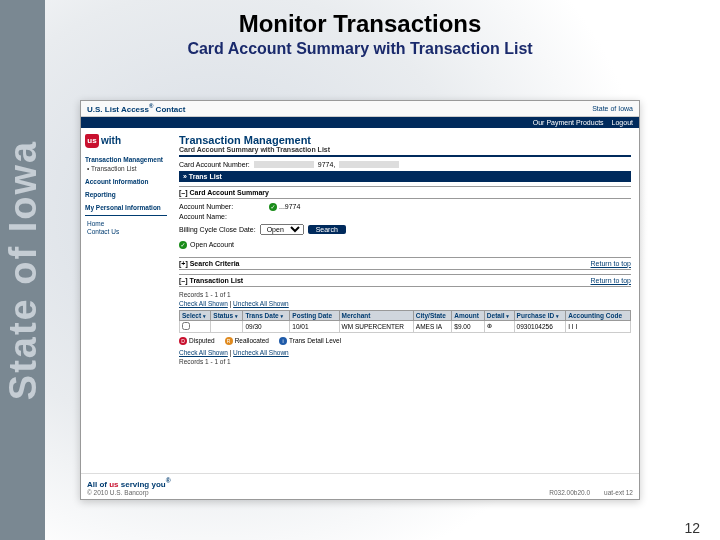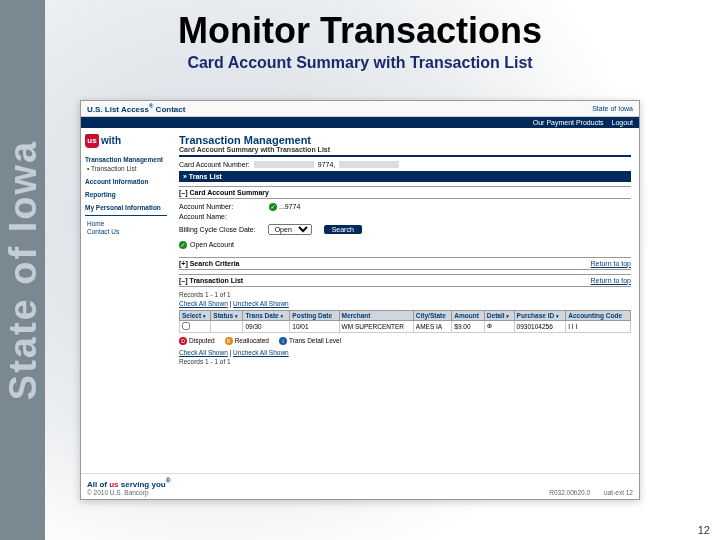--- a/index.html
+++ b/index.html
@@ -1,21 +1,21 @@
 <!DOCTYPE html>
 <html><head>
 <meta charset="utf-8">
 <style>
   * { margin: 0; padding: 0; box-sizing: border-box; }
   body { width: 720px; height: 540px; font-family: Arial, sans-serif; position: relative; background: #fff; overflow: hidden; }
   .bg-blur { position: absolute; left: 0; top: 0; width: 100%; height: 100%; background: radial-gradient(ellipse 60% 70% at 30% 40%, #d6dce4 0%, #e9ecef 60%, #fff 100%); z-index: 0; }
   .sidebar-text { position: absolute; left: 0; top: 0; width: 45px; height: 540px; background: #7a8892; z-index: 1; }
   .sidebar-text span { position: absolute; left: 50%; top: 50%; transform: translate(-50%, -50%) rotate(-90deg); white-space: nowrap; font-size: 38px; font-weight: bold; color: #c5cdd4; letter-spacing: 2px; }
   .slide-title { position: absolute; top: 10px; width: 100%; text-align: center; z-index: 2; }
-  .slide-title h1 { font-size: 36px; font-weight: bold; color: #000; }
+  .slide-title h1 { font-size: 24px; font-weight: bold; color: #000; }
   .slide-title h2 { font-size: 16px; font-weight: bold; color: #1a2a6c; margin-top: 2px; }
   .screenshot { position: absolute; left: 80px; top: 100px; width: 560px; height: 400px; background: #fff; border: 1px solid #999; font-size: 8px; z-index: 3; box-shadow: 0 2px 8px rgba(0,0,0,0.2); overflow: hidden; }
   .ss-header { display: flex; justify-content: space-between; align-items: center; padding: 2px 6px; border-bottom: 1px solid #ccc; background: #f9f9f9; }
   .ss-header .left { font-size: 8px; color: #003c71; font-weight: bold; }
   .ss-header .reg { font-size: 6px; vertical-align: super; }
   .ss-header .right { font-size: 7px; color: #003c71; }
   .ss-navbar { background: #002a5c; color: #fff; display: flex; justify-content: flex-end; gap: 8px; padding: 2px 6px; font-size: 7px; }
   .ss-navbar span { cursor: pointer; }
   .ss-body { display: flex; }
   .ss-left { width: 90px; padding: 6px 4px; }
@@ -30,42 +30,42 @@
   .ss-main { flex: 1; padding: 6px 8px; }
   .ss-main h3 { font-size: 11px; color: #003c71; font-weight: bold; }
   .ss-main .sub { font-size: 7px; font-weight: bold; color: #333; border-bottom: 2px solid #002a5c; padding-bottom: 2px; margin-bottom: 4px; }
   .field-row { font-size: 7px; margin: 2px 0; display: flex; align-items: center; gap: 4px; }
   .field-row .masked { background: #ddd; color: #ddd; display: inline-block; width: 60px; height: 7px; }
   .dark-bar { background: #002a5c; color: #fff; font-size: 7px; font-weight: bold; padding: 2px 4px; margin: 3px 0; }
   .section-hdr { border-top: 1px solid #999; border-bottom: 1px solid #999; padding: 2px 0; font-size: 7px; font-weight: bold; margin: 4px 0; display:flex; justify-content:space-between; }
   .section-hdr .rt { color: #003c71; font-weight: normal; text-decoration: underline; cursor:pointer; }
   .acct-grid { display: grid; grid-template-columns: 90px 1fr; row-gap: 2px; font-size: 7px; margin: 4px 0; }
   .acct-grid .val .icon-c { display:inline-block; width:8px; height:8px; border-radius:50%; background:#1a8c1a; color:#fff; font-size:6px; text-align:center; line-height:8px; margin-right:2px; }
-  .cycle-row { display:flex; align-items:center; gap:12px; font-size:7px; margin:4px 0 6px; }
+  .cycle-row { display:flex; align-items:center; gap:4px; font-size:7px; margin:4px 0 6px; }
   .cycle-row select { font-size:7px; padding:0 2px; }
   .cycle-row .btn-search { background:#002a5c; color:#fff; font-size:7px; padding:1px 8px; border-radius:2px; cursor:pointer; }
   .open-acct { font-size:7px; margin:3px 0 8px; display:flex; align-items:center; gap:3px; }
   .open-acct .dot { width:8px;height:8px;border-radius:50%;background:#1a8c1a;color:#fff;font-size:6px;text-align:center;line-height:8px;}
   .records { font-size:6.5px; color:#333; margin:2px 0; }
   .check-row { font-size:6.5px; margin:2px 0; }
   .check-row a { color:#003c71; text-decoration:underline; cursor:pointer; }
   table.tl { width:100%; border-collapse:collapse; font-size:6.5px; margin:3px 0; }
   table.tl th { background:#d0d6dd; border:1px solid #999; padding:1px 2px; text-align:left; font-weight:bold; color:#003c71; }
   table.tl th .sort { font-size:5px; }
   table.tl td { border:1px solid #ccc; padding:1px 2px; }
   table.tl input[type=checkbox]{ width:8px; height:8px; }
   .legend { font-size:6.5px; margin:4px 0; display:flex; gap:10px; }
   .legend .d { display:inline-block; width:8px;height:8px;border-radius:50%; color:#fff; font-size:5px; text-align:center; line-height:8px; margin-right:2px;}
   .legend .red { background:#c8102e; }
   .legend .orange { background:#e08a1e; }
   .legend .blue { background:#1e5aa8; }
   .ss-footer { position:absolute; bottom:0; left:0; right:0; display:flex; justify-content:space-between; align-items:flex-end; padding:3px 6px; font-size:6.5px; color:#666; border-top:1px solid #ddd; background:#fff; }
   .ss-footer .tagline { color:#003c71; font-weight:bold; font-size:8px; }
   .ss-footer .tagline .us { color:#c8102e; }
-  .page-num { position:absolute; right:10px; bottom:4px; font-size:11px; color:#333; z-index:4; }
+  .page-num { position:absolute; right:20px; bottom:4px; font-size:14px; color:#333; z-index:4; }
 </style>
 </head>
 <body>
 
 <div class="bg-blur"></div>
 <div class="sidebar-text">
   <span>State of Iowa</span>
 </div>
 
 <div class="slide-title">

